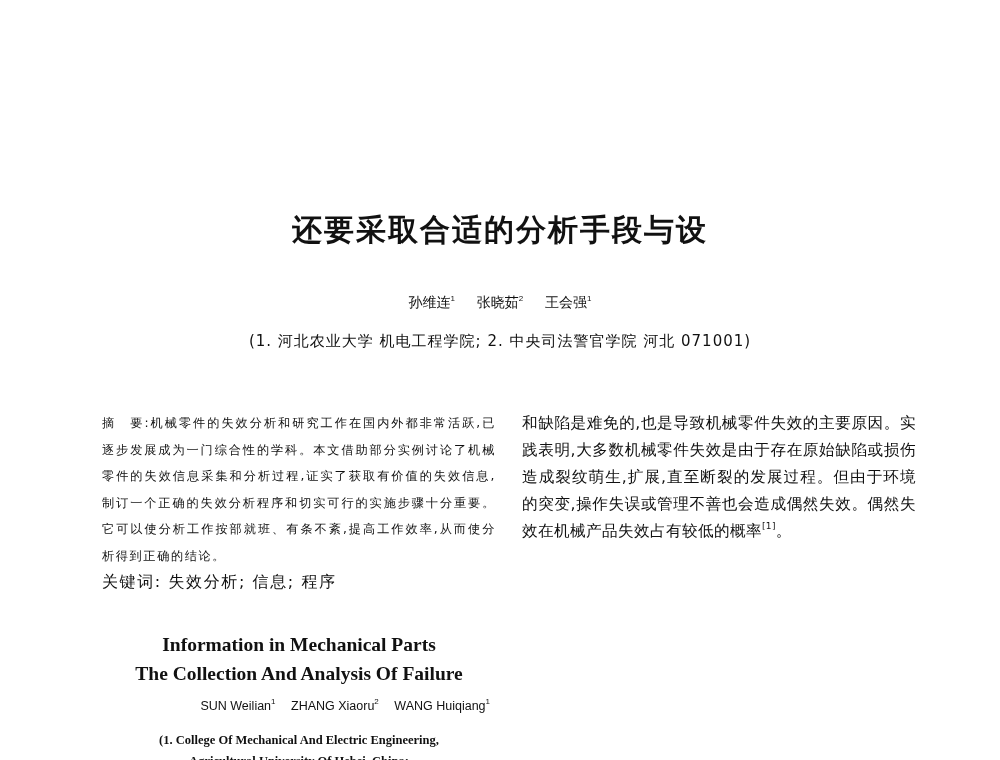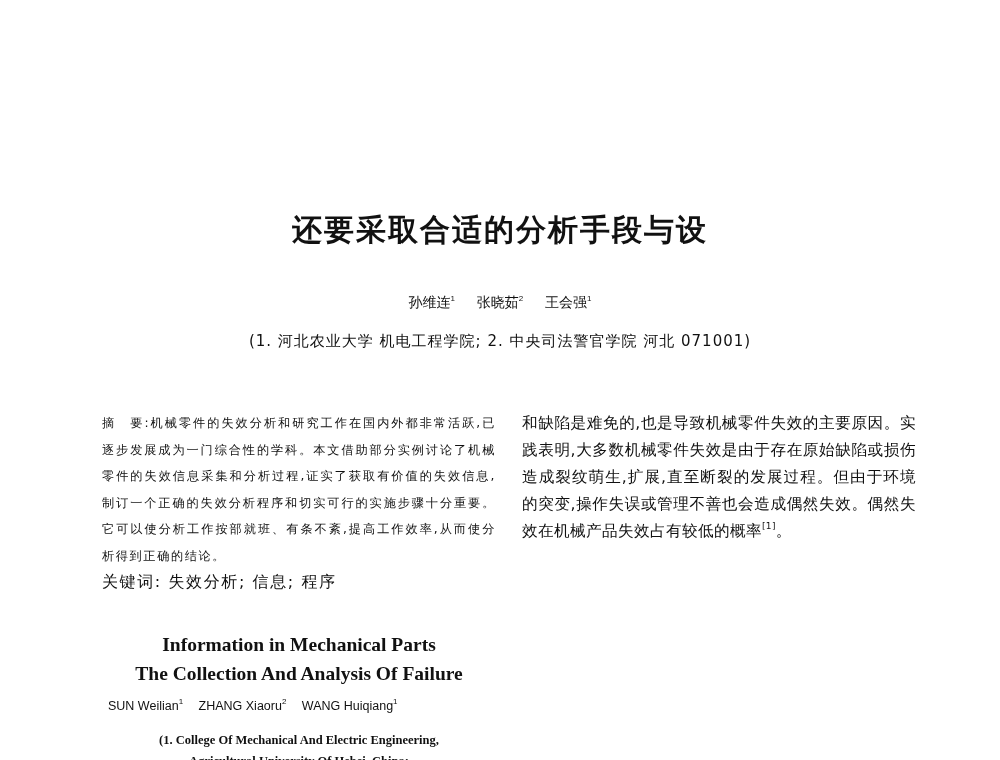--- a/index.html
+++ b/index.html
@@ -38,21 +38,21 @@
   }
   .label-bold { font-weight: normal; }
   .keywords { font-size: 16px; line-height: 26px; letter-spacing: 1.6px; margin: 0; }
   .en-title {
     position: absolute; left: 102px; width: 394px; top: 630px;
     text-align: center; font-family: "Liberation Serif", serif;
     font-weight: bold; font-size: 19.5px; line-height: 29px;
   }
   .en-authors {
     position: absolute; left: 102px; width: 394px; top: 697px;
-    text-align: left; font-family: "Liberation Sans", sans-serif;
+    text-align: right; font-family: "Liberation Sans", sans-serif;
     font-size: 12.5px; line-height: 18px;
   }
   .en-authors .au { margin: 0 6px; }
   .en-affil {
     position: absolute; left: 102px; width: 394px; top: 730px;
     text-align: center; font-family: "Liberation Serif", serif;
     font-weight: bold; font-size: 12.5px; line-height: 21px;
   }
   .right-col {
     position: absolute; left: 522px; top: 410px; width: 394px;

